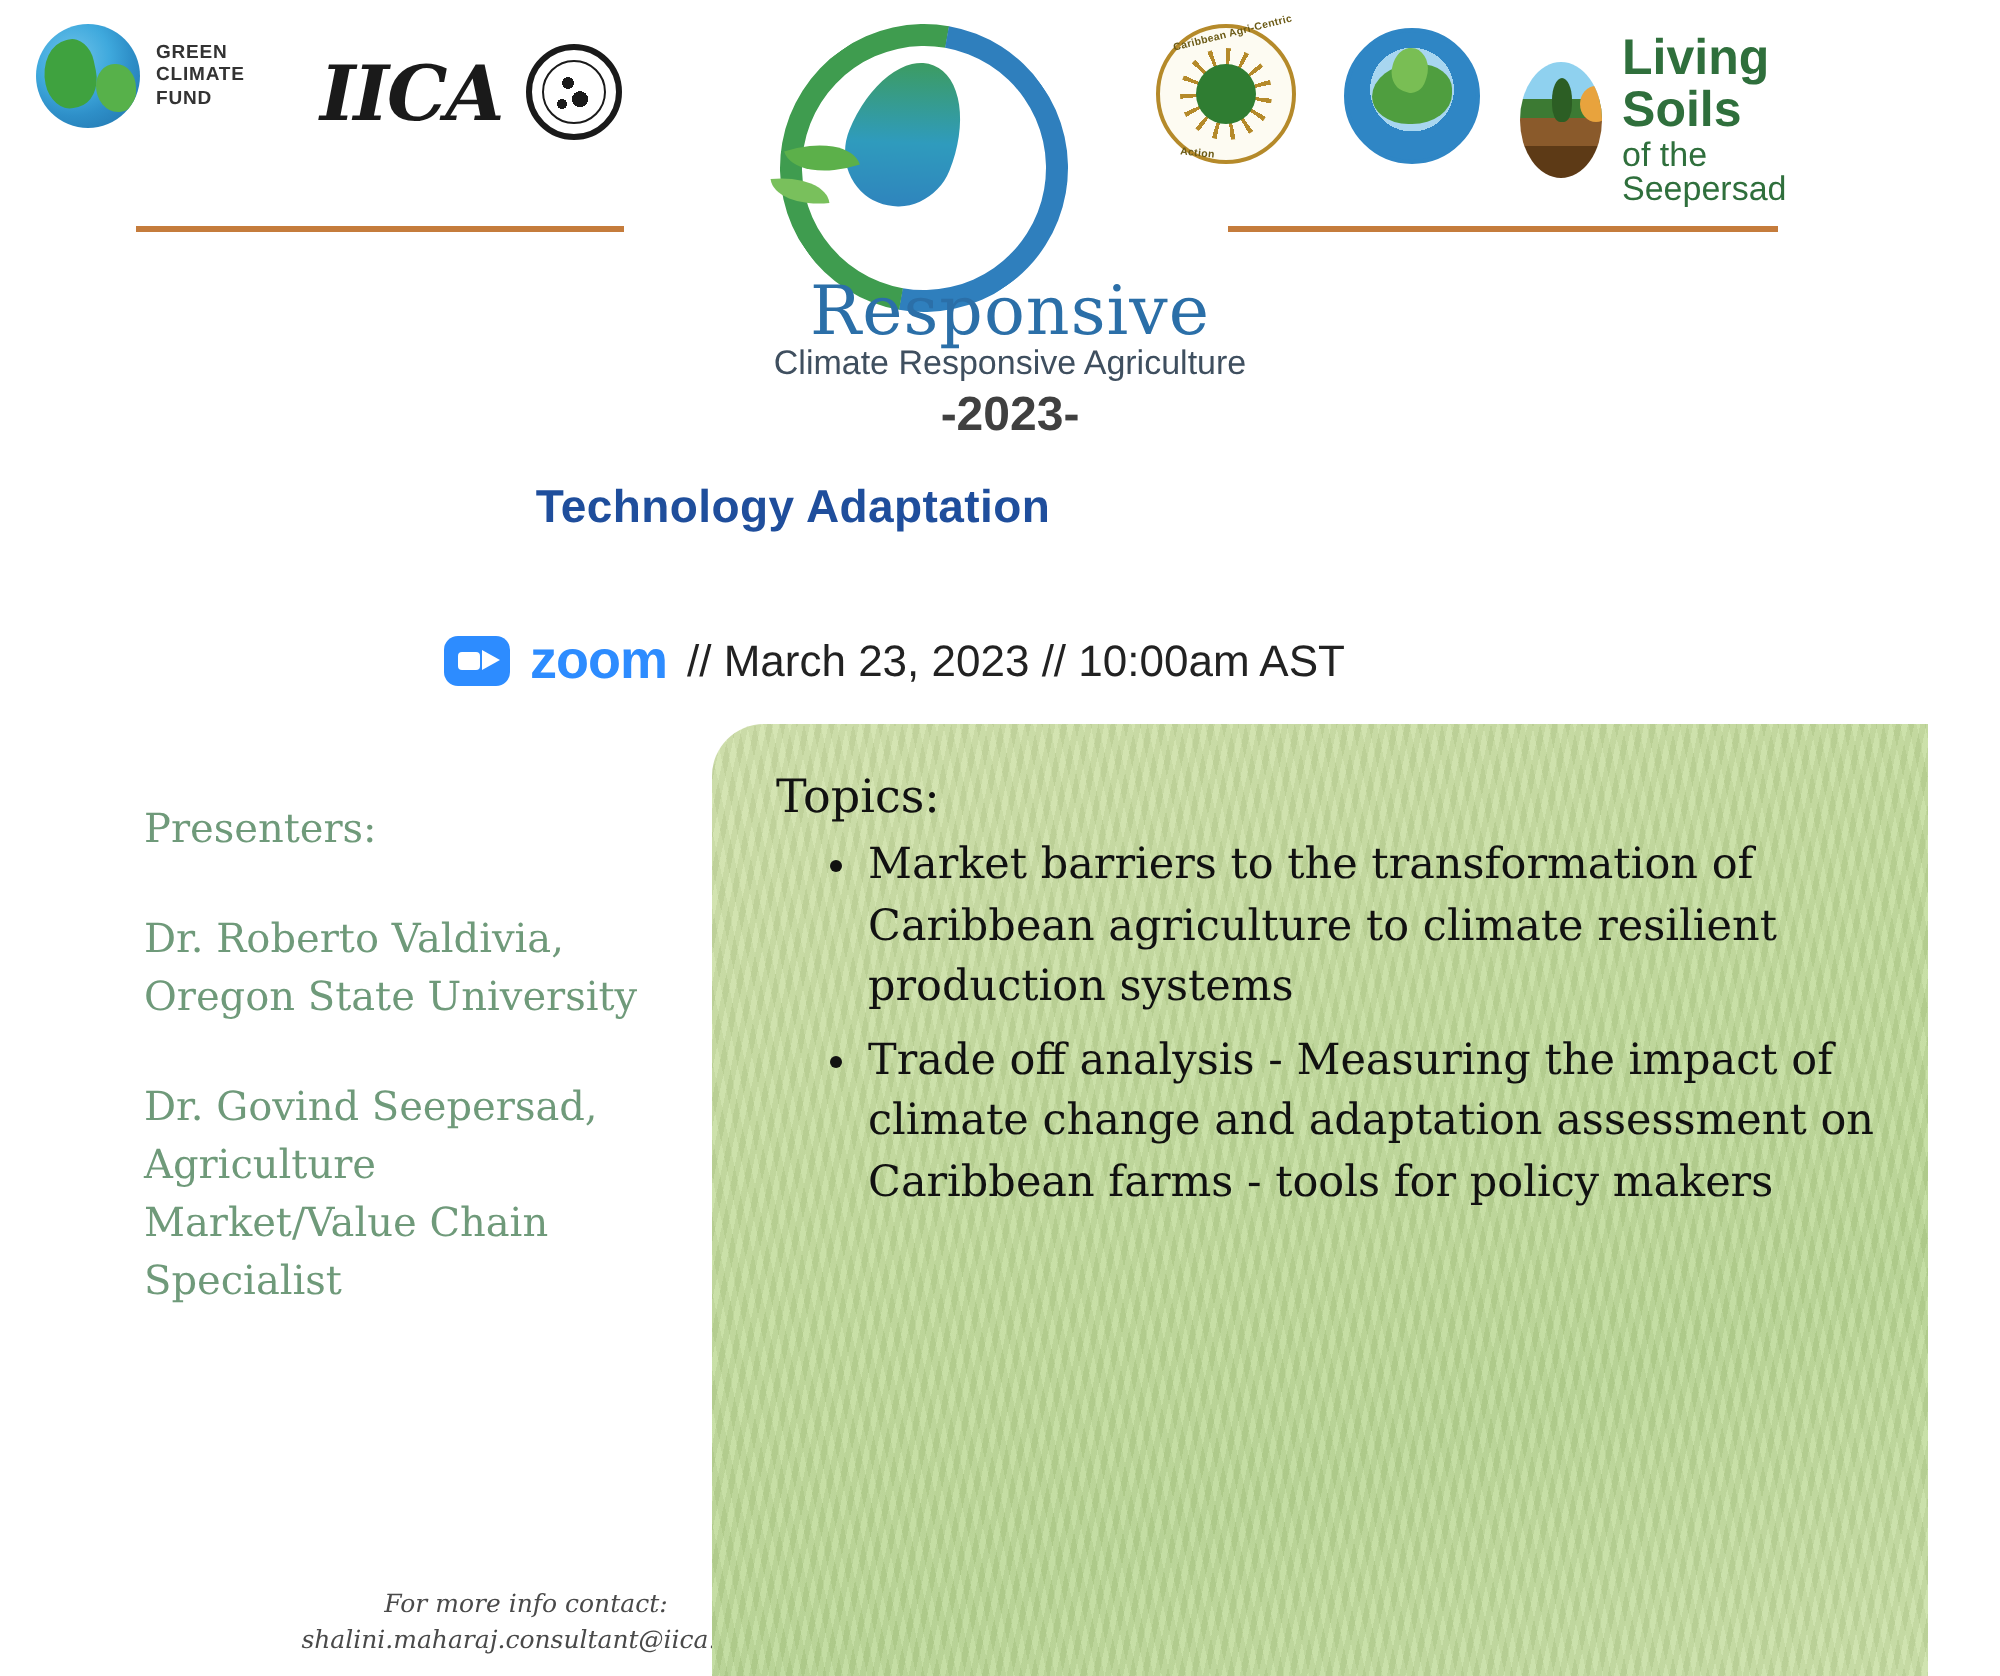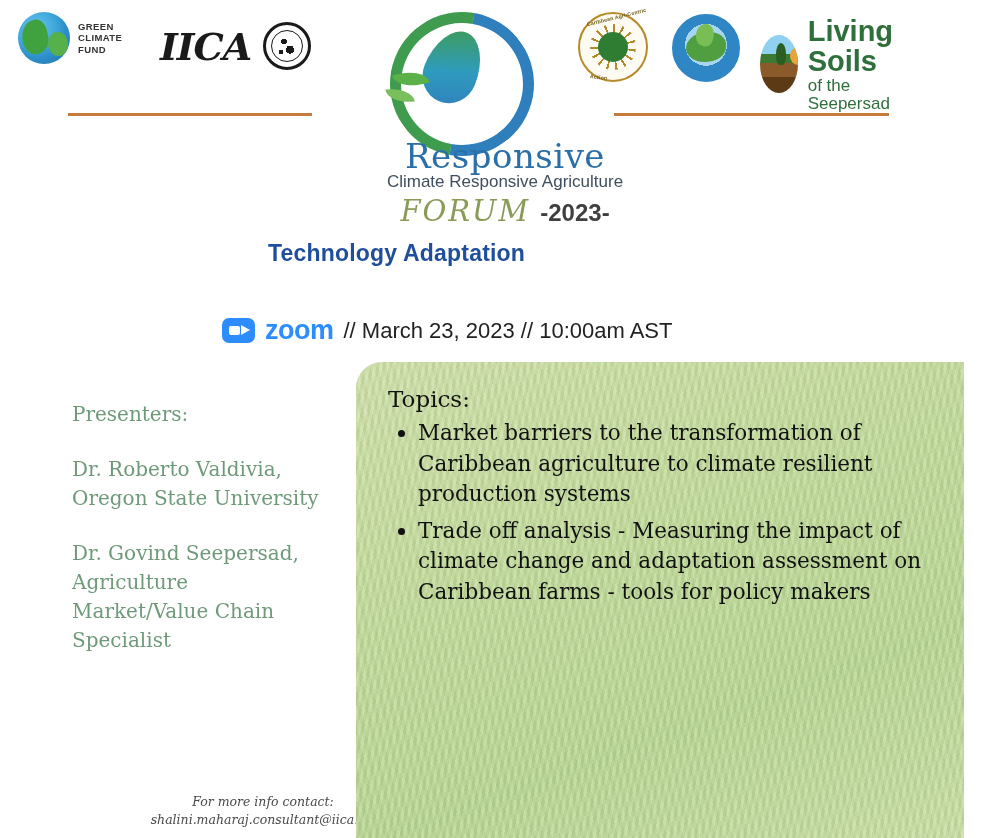--- a/index.html
+++ b/index.html
@@ -223,21 +223,21 @@
     position: absolute;
     left: 30px; top: 12px;
     width: 16px; height: 18px;
     background: #e8a33d;
     border-radius: 50%;
   }
   .ls-text {
     line-height: 1.05;
   }
   .ls-text .l1 {
-    font-size: 29px;
+    font-size: 25px;
     color: #2f6f3c;
     font-weight: 600;
   }
   .ls-text .l2 {
     font-size: 17px;
     color: #2f6f3c;
   }
 
   
   .forum-mark {
@@ -419,21 +419,21 @@
   .topics-head {
     font-size: 23px;
     margin-bottom: 6px;
   }
   .topics-list {
     margin: 0;
     padding-left: 30px;
     font-size: 21.5px;
     line-height: 1.42;
   }
-  .topics-list li { margin-bottom: 6px; }
+  .topics-list li { margin-bottom: 6px; margin-left: 16px; }
 </style>
 </head>
 <body>
 
 <div class="header">
 
   <div class="gcf-logo">
     <div class="gcf-globe"></div>
     <div class="gcf-text">
       <div>GREEN</div>
@@ -475,21 +475,20 @@
   <div class="forum-ring"></div>
   <div class="forum-drop"></div>
   <div class="forum-leaf-a"></div>
   <div class="forum-leaf-b"></div>
 </div>
 
 <div class="forum-title">
   <div class="forum-caribbean">Responsive</div>
   <div class="forum-sub">Climate Responsive Agriculture</div>
   <div class="forum-word-row">
-    <span class="forum-word">FORUM</span>
     <span class="forum-year">-2023-</span>
   </div>
 </div>
 
 <div class="tech-title">Technology Adaptation</div>
 
 <div class="zoom-row">
   <span class="zoom-icon"></span>
   <span class="zoom-word">zoom</span>
   <span class="zoom-when">// March 23, 2023 // 10:00am AST</span>

